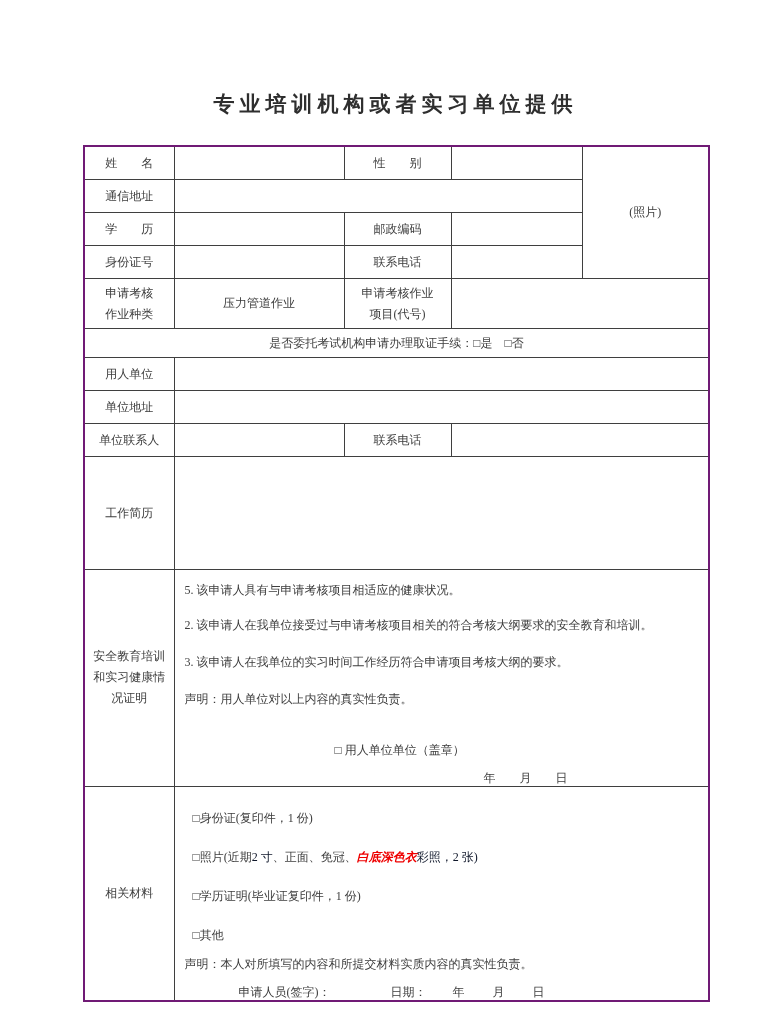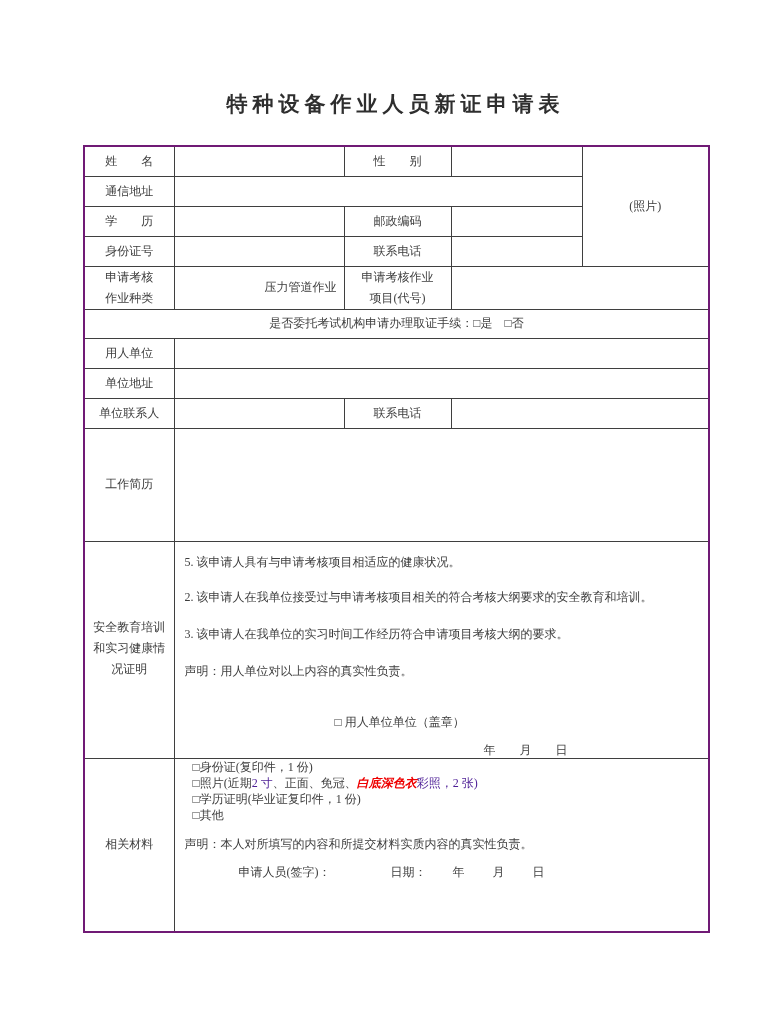--- a/index.html
+++ b/index.html
@@ -19,52 +19,52 @@
     position:absolute; top:145px; left:83px; width:625px;
     border-collapse:collapse; table-layout:fixed;
     border:2px solid #701a75;
   }
   td {
     border:1px solid #3f3f3f; font-size:12px; padding:0 14px;
     vertical-align:middle; overflow:hidden;
   }
   td.lbl { text-align:center; padding:0 4px; }
   td.multiline { white-space:pre-line; line-height:1.75; }
-  td.val { padding:0 7px; text-align:right; }
+  td.val { padding:16px 7px; text-align:center; }
   td.photo-cell { text-align:center; }
   td.center-row { text-align:center; }
   td.content { vertical-align:top; text-align:left; padding:0 10px; }
   .sec-label { line-height:1.9;font-family:Liberation Mono, monospace; }
   .c-item { margin:0; line-height:15px; }
   .r11-i1 { margin-top:13px; }
   .r11-i2 { margin-top:20px; }
   .r11-i3 { margin-top:22px; }
   .r11-decl { margin-top:22px; }
   .r11-stamp { margin-top:36px; padding-left:150px; }
   .r11-date { margin-top:13px; padding-left:299px; }
-  .r12-i { margin-top:1px; padding-left:8px; }
+  .r12-i { margin-top:24px; padding-left:8px; }
   .r12-decl { margin-top:14px; }
   .r12-sign { margin-top:13px; padding-left:54px; }
   .sp-date { margin-left:60px; }
   .sp-y { margin-left:26px; }
   .sp-m { margin-left:28px; }
   .sp-d { margin-left:28px; }
-  .red-text { color:#4c1d95; }
+  .red-text { color:#0f172a; }
   .red-bold-italic { color:#ee0000; font-weight:bold; font-style:italic; }
   .footnote {
     position:absolute; top:933px; left:83px; width:640px;
     font-size:12px; color:#3d3d3d;
   }
 </style>
 </head>
 <body>
 
 <div class="page">
 
-  <div class="doc-title">特种设备作业人员新证申请表</div>
+  <div class="doc-title">专业培训机构或者实习单位提供</div>
 
   <table class="form">
     <colgroup>
       <col style="width:90px">
         <col style="width:170px">
         <col style="width:107px">
         <col style="width:131px">
         <col style="width:127px">
     </colgroup>
 

